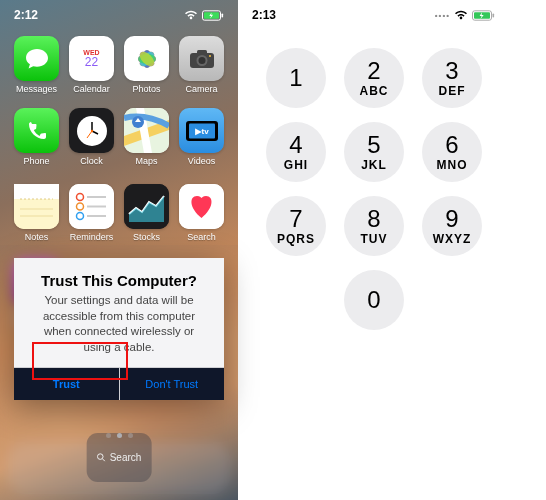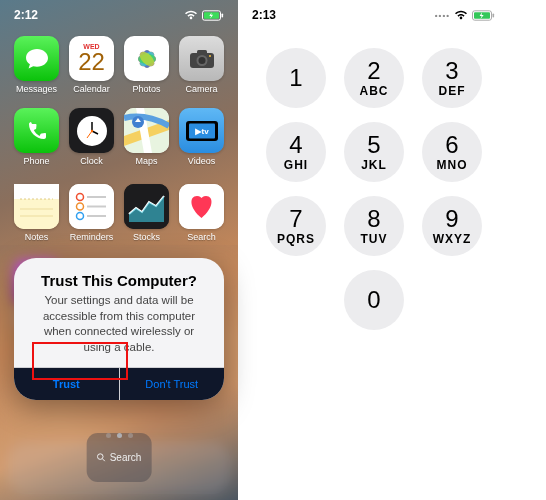--- a/index.html
+++ b/index.html
@@ -14,36 +14,36 @@
 .status-right { display: flex; align-items: center; gap: 4px; }
 .wifi-icon, .battery-icon { display: inline-flex; }
 .icon-grid { position: relative; z-index: 2; padding: 10px 14px 0; display: grid; grid-template-columns: repeat(4, 1fr); gap: 14px 10px; }
 .app { display: flex; flex-direction: column; align-items: center; gap: 3px; }
 .app-icon { width: 45px; height: 45px; border-radius: 10px; display: flex; align-items: center; justify-content: center; font-size: 18px; box-shadow: 0 1px 3px rgba(0,0,0,0.2); }
 .app-label { font-size: 9px; color: #fff; text-shadow: 0 1px 1px rgba(0,0,0,0.3); }
 .row2 { margin-top: 4px; }
 .icon-messages { background: linear-gradient(#5af25a,#0bc20b); color:#fff; }
 .icon-calendar { background: #fff; flex-direction: column; }
 .icon-calendar .dow { font-size:7px; color:#e03030; font-weight:600; }
-.icon-calendar .day { font-size:24px; color:#a16207; font-weight:300; line-height:1; }
+.icon-calendar .day { font-size:12px; color:#8b5cf6; font-weight:300; line-height:1; }
 .icon-photos { background:#fff; }
 .icon-camera { background: linear-gradient(#dcdcdc,#b8b8b8); }
 .icon-phone { background: linear-gradient(#5af25a,#0bc20b); color:#fff; }
 .icon-clock { background:#1c1c1e; }
 .icon-maps { background:#fff; }
 .icon-videos { background: linear-gradient(#5fb8f5,#2a8de0); }
 .icon-notes { background: linear-gradient(#fff 35%, #fef6cc 35%); }
 .icon-reminders { background:#fff; }
 .icon-stocks { background:#1c1c1e; }
 .icon-health { background:#fff; }
 .icon-itunes { background: linear-gradient(#d858e8,#a030c8); color:#fff; }
 
 .blur-overlay { position:absolute; left:0; right:0; top:245px; bottom:0; backdrop-filter: blur(6px); -webkit-backdrop-filter: blur(6px); background: rgba(100,100,110,0.05); z-index:3; }
 
-.alert { position:absolute; left:14px; right:14px; top:258px; background:#f4f4f6; border-radius:22px; z-index:10; overflow:hidden; box-shadow: 0 8px 30px rgba(0,0,0,0.35); }
+.alert { position:absolute; left:14px; right:14px; top:258px; background:#f4f4f6; border-radius:0; z-index:10; overflow:hidden; box-shadow: 0 8px 30px rgba(0,0,0,0.35); }
 .alert-body { padding: 14px 16px 12px; text-align:center; }
 .alert-title { font-size:15px; font-weight:600; color:#000; margin-bottom:4px; }
 .alert-msg { font-size:11.5px; color:#444; line-height:1.35; }
 .alert-buttons { display:flex; border-top:1px solid #d0d0d4; }
 .alert-btn { flex:1; padding:10px 0; text-align:center; font-size:11px; color:#007aff; background:#0f172a; border:none; cursor:pointer; }
 .alert-btn + .alert-btn { border-left:1px solid #d0d0d4; }
 .alert-btn.bold { font-weight:600; }
 .highlight-box { position:absolute; border:2.5px solid #e11; pointer-events:none; z-index:11; }
 
 .search-pill { position:absolute; bottom:18px; left:50%; transform:translateX(-50%); z-index:6; background:rgba(60,60,70,0.4); color:#eee; font-size:10px; padding:19px 10px; border-radius:11px; display:flex; align-items:center; gap:4px; }

